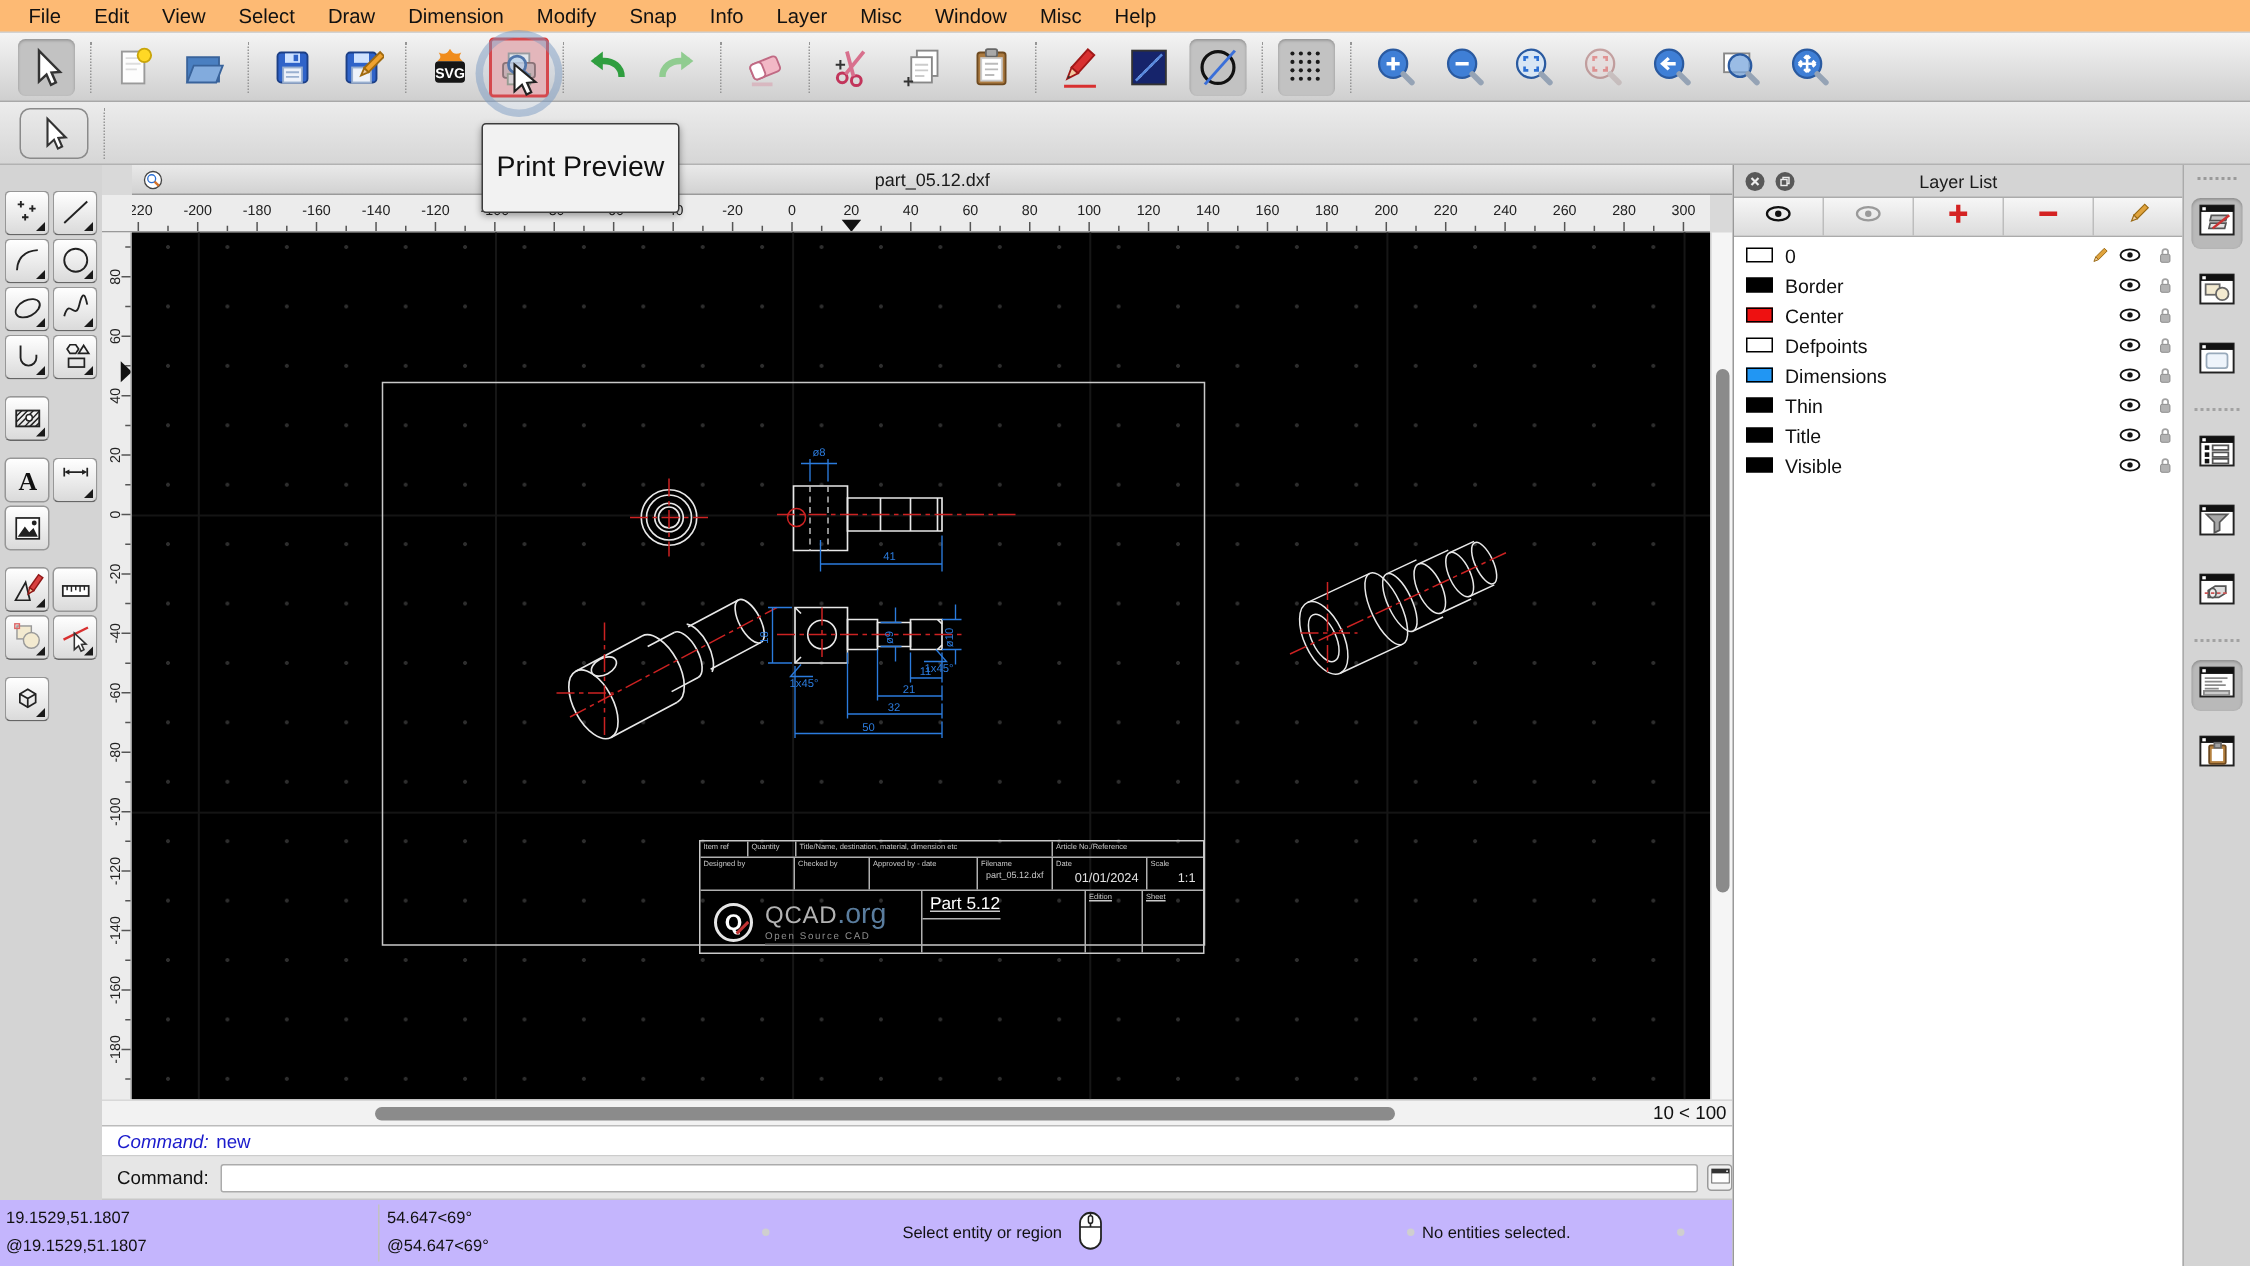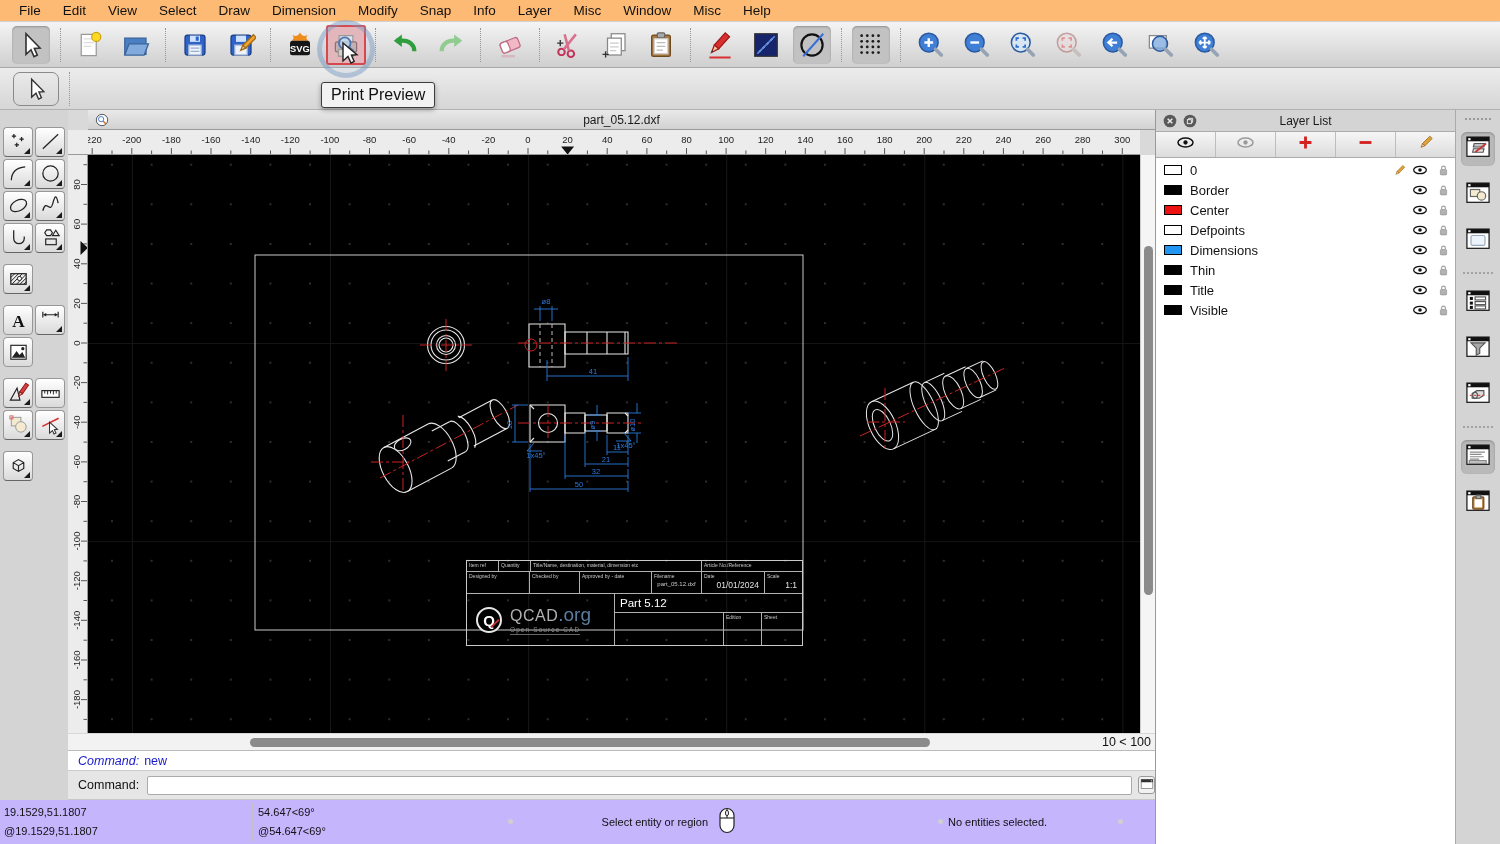--- a/index.html
+++ b/index.html
@@ -21,21 +21,21 @@
   .tbtn.pressed{background:#c2c2c2;box-shadow:inset 0 1px 2px rgba(0,0,0,.25);}
   .tbtn.highlighted{background:#efb8b8;outline:2px solid #e03b3b;outline-offset:-1px;border-radius:2px;}
   .tbtn.disabled{opacity:.5;}
   .tsep{width:0;height:34px;border-left:1px dotted #969696;margin:0 2px;flex:0 0 auto;}
   .ticon{display:flex;}
   .halo{position:absolute;left:50%;top:62%;transform:translate(-50%,-50%);width:58px;height:58px;
     border-radius:50%;border:5px solid rgba(120,150,190,.42);background:rgba(140,170,210,.12);
     pointer-events:none;z-index:40;}
   .cursor-arrow{position:absolute;left:12px;top:15px;z-index:60;pointer-events:none;}
   .tooltip{position:absolute;left:-6px;top:56px;background:#f2f2f2;border:1px solid #3c3c3c;
-    border-radius:3px;padding:3px 9px;font-size:16px;color:#111;white-space:nowrap;z-index:55;
+    border-radius:3px;padding:18px 9px;font-size:19px;color:#111;white-space:nowrap;z-index:55;
     box-shadow:0 2px 5px rgba(0,0,0,.35);}
   #toolbar2{position:absolute;left:0;top:68px;width:1500px;height:42px;
     background:linear-gradient(#ececec,#d6d6d6);border-bottom:1px solid #b2b2b2;
     display:flex;align-items:center;z-index:5;}
   .obtn{width:46px;height:34px;margin-left:13px;border:1.5px solid #8a8a8a;border-radius:7px;
     display:flex;align-items:center;justify-content:center;}
   #toolbar2 .tsep{margin-left:10px;}
 
   
   #palette{position:absolute;left:0;top:110px;width:68px;height:690px;background:#d4d4d4;
@@ -67,21 +67,21 @@
     background-image:
       radial-gradient(circle,#2e2e2e 1.1px,transparent 1.5px),
       linear-gradient(90deg,#161616 1px,transparent 1px),
       linear-gradient(#141414 1px,transparent 1px);
     background-size:39.62px 39.62px,198.1px 198.1px,198.1px 198.1px;
     background-position:4.2px 29.5px,43.9px 0,0 188px;
     overflow:hidden;}
   #cadsvg{position:absolute;left:0;top:0;width:1052px;height:578px;}
 
   
-  #titleblock{position:absolute;left:378px;top:405px;width:337px;height:86px;
+  #titleblock{position:absolute;left:378px;top:405px;width:337px;height:76px;
     border:1px solid #c9c9c9;color:#c9c9c9;font-size:5px;display:flex;flex-direction:column;}
   #titleblock .row{display:flex;border-bottom:1px solid #b0b0b0;}
   #titleblock .c{border-right:1px solid #b0b0b0;padding:1px 2px;overflow:hidden;white-space:nowrap;}
   #titleblock .c.last{border-right:none;flex:1;}
   .tb-r1{height:11px;}
   .tb-r2{height:22px;}
   .tb-r3{flex:1;display:flex;}
   .w32{width:32px;}.w63{width:63px;}.w50{width:50px;}.w72{width:72px;}.w171{width:171px;}
   .tb-r2 .lbl{display:block;}
   .tb-r2 .val{display:block;text-align:center;font-size:6px;margin-top:2px;}
@@ -89,21 +89,21 @@
   .logo-cell{width:148px;border-right:1px solid #b0b0b0;display:flex;align-items:center;
     padding-left:9px;gap:8px;}
   .qlogo{width:26px;height:26px;border-radius:50%;background:#000;border:2px solid #e6e6e6;
     color:#fff;font-weight:bold;font-size:15px;text-align:center;line-height:23px;position:relative;flex:0 0 auto;}
   .qlogo::after{content:"";position:absolute;width:2px;height:11px;background:#c23333;
     transform:rotate(45deg);left:16px;top:9px;}
   .logotext{line-height:1.1;}
   .qcad{font-size:16px;color:#b2b2b2;letter-spacing:.5px;}
   .org{font-size:19px;color:#5a7d9e;}
   .sub{font-size:6.5px;color:#8c8c8c;letter-spacing:1.1px;border-bottom:1px solid #666;padding-bottom:1px;}
-  .right-cell{flex:1;display:flex;flex-direction:column;}
+  .right-cell{flex:1;display:flex;text-decoration:underline;}
   .part{height:19px;border-bottom:1px solid #b0b0b0;color:#fff;font-size:11.5px;padding:3px 0 0 5px;}
   .bottomrow{flex:1;display:flex;}
   .bottomrow .sp{flex:1;}
   .bottomrow .ed{width:38px;border-left:1px solid #b0b0b0;padding:1px 2px;}
   .bottomrow .sh{width:41px;border-left:1px solid #b0b0b0;padding:1px 2px;}
 
   
   #vscroll{position:absolute;left:1140px;top:155px;width:15px;height:578px;background:#f5f5f5;
     border-left:1px solid #ccc;}
   #vscroll .thumb{position:absolute;left:3px;top:91px;width:9px;height:349px;background:#8b8b8b;border-radius:5px;}

